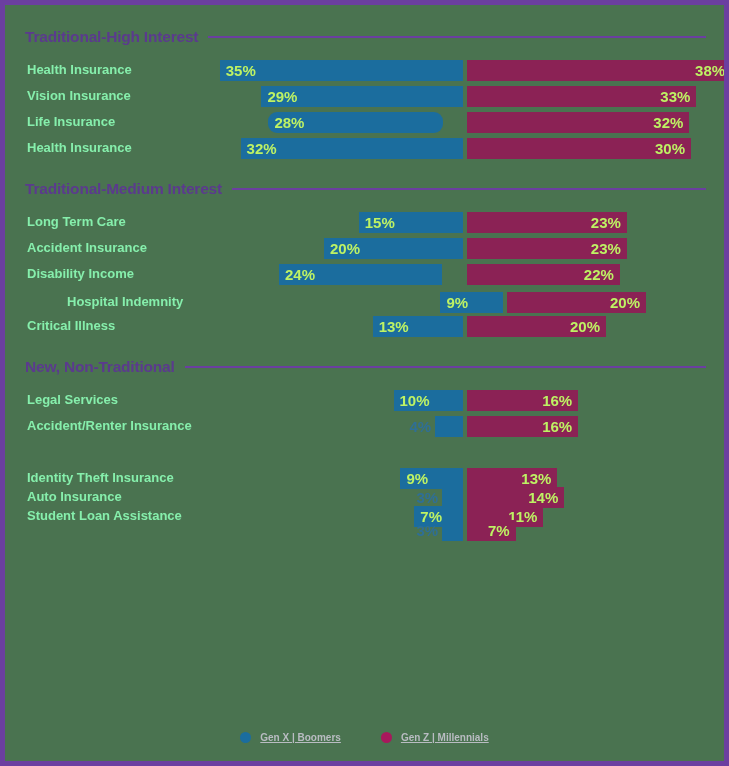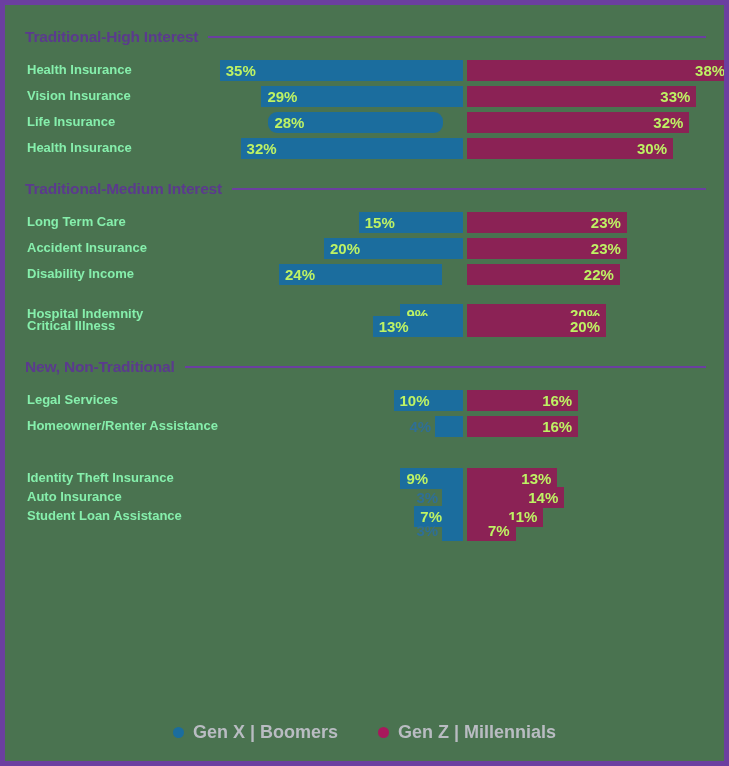--- a/index.html
+++ b/index.html
@@ -129,23 +129,24 @@
   .legend-dot {
     width: 11px;
     height: 11px;
     border-radius: 50%;
     flex: 0 0 auto;
   }
   .legend-dot.blue { background: #1b6d9e; }
   .legend-dot.pink { background: #a8185c; }
   .legend-label {
     color: #b9bcc2;
-    font-size: 18px;
-    font-weight: bold;
-    white-space: nowrap;
+    font-size: 10px;
+    font-weight: bold;
+    white-space: nowrap;
+    text-decoration: underline;
   }
 </style>
 </head>
 <body>
 
 <div id="chart-frame">
   <div class="inner" id="chart-inner">
       <div class="section-header" style="top: 22px;">
         <span class="title">Traditional-High Interest</span>
         <span class="rule"></span>
@@ -175,21 +176,21 @@
         </div>
         <div class="bar bar-right" style="left: 462px; width: 222.4px; background: rgb(139, 34, 85);">
           <span class="val">32%</span>
         </div>
       </div>
       <div class="row" style="top: 130px;">
         <div class="row-label">Health Insurance</div>
         <div class="bar bar-left" style="left: 235.6px; width: 222.4px; background: rgb(27, 109, 158);">
           <span class="val">32%</span>
         </div>
-        <div class="bar bar-right" style="left: 462px; width: 206px; background: rgb(139, 34, 85);">
+        <div class="bar bar-right" style="left: 462px; width: 224px; background: rgb(139, 34, 85);">
           <span class="val">30%</span>
         </div>
       </div>
       <div class="section-header" style="top: 174px;">
         <span class="title">Traditional-Medium Interest</span>
         <span class="rule"></span>
       </div>
       <div class="row" style="top: 204px; text-align: right;">
         <div class="row-label">Long Term Care</div>
         <div class="bar bar-left" style="left: 353.75px; width: 104.25px; background: rgb(27, 109, 158);">
@@ -210,21 +211,21 @@
       </div>
       <div class="row" style="top: 256px;">
         <div class="row-label">Disability Income</div>
         <div class="bar bar-left" style="left: 274px; width: 163px; background: rgb(27, 109, 158);">
           <span class="val">24%</span>
         </div>
         <div class="bar bar-right" style="left: 462px; width: 152.9px; background: rgb(139, 34, 85);">
           <span class="val">22%</span>
         </div>
       </div>
-      <div class="row" style="top: 296px;">
+      <div class="row" style="top: 284px; margin-left: 40px;">
         <div class="row-label">Hospital Indemnity</div>
         <div class="bar bar-left" style="left: 395.45px; width: 62.55px; background: rgb(27, 109, 158);">
           <span class="val">9%</span>
         </div>
         <div class="bar bar-right" style="left: 462px; width: 139px; background: rgb(139, 34, 85);">
           <span class="val">20%</span>
         </div>
       </div>
       <div class="row" style="top: 308px;">
         <div class="row-label">Critical Illness</div>
@@ -242,21 +243,21 @@
       <div class="row" style="top: 382px;">
         <div class="row-label">Legal Services</div>
         <div class="bar bar-left" style="left: 388.5px; width: 69.5px; background: rgb(27, 109, 158);">
           <span class="val">10%</span>
         </div>
         <div class="bar bar-right" style="left: 462px; width: 111.2px; background: rgb(139, 34, 85);">
           <span class="val">16%</span>
         </div>
       </div>
       <div class="row" style="top: 408px;">
-        <div class="row-label">Homeowner/Renter Assistance</div>
+        <div class="row-label">Accident/Renter Insurance</div>
         <div class="val-outside-left" style="right: 292.8px;">4%</div>
         <div class="bar bar-left" style="left: 430.2px; width: 27.8px; background: rgb(27, 109, 158);"></div>
         <div class="bar bar-right" style="left: 462px; width: 111.2px; background: rgb(139, 34, 85);">
           <span class="val">16%</span>
         </div>
       </div>
       <div class="row" style="top: 434px; margin-top: 45px;">
         <div class="row-label">Auto Insurance</div>
         <div class="val-outside-left" style="right: 285.85px;">3%</div>
         <div class="bar bar-left" style="left: 437.15px; width: 20.85px; background: rgb(27, 109, 158);"></div>

